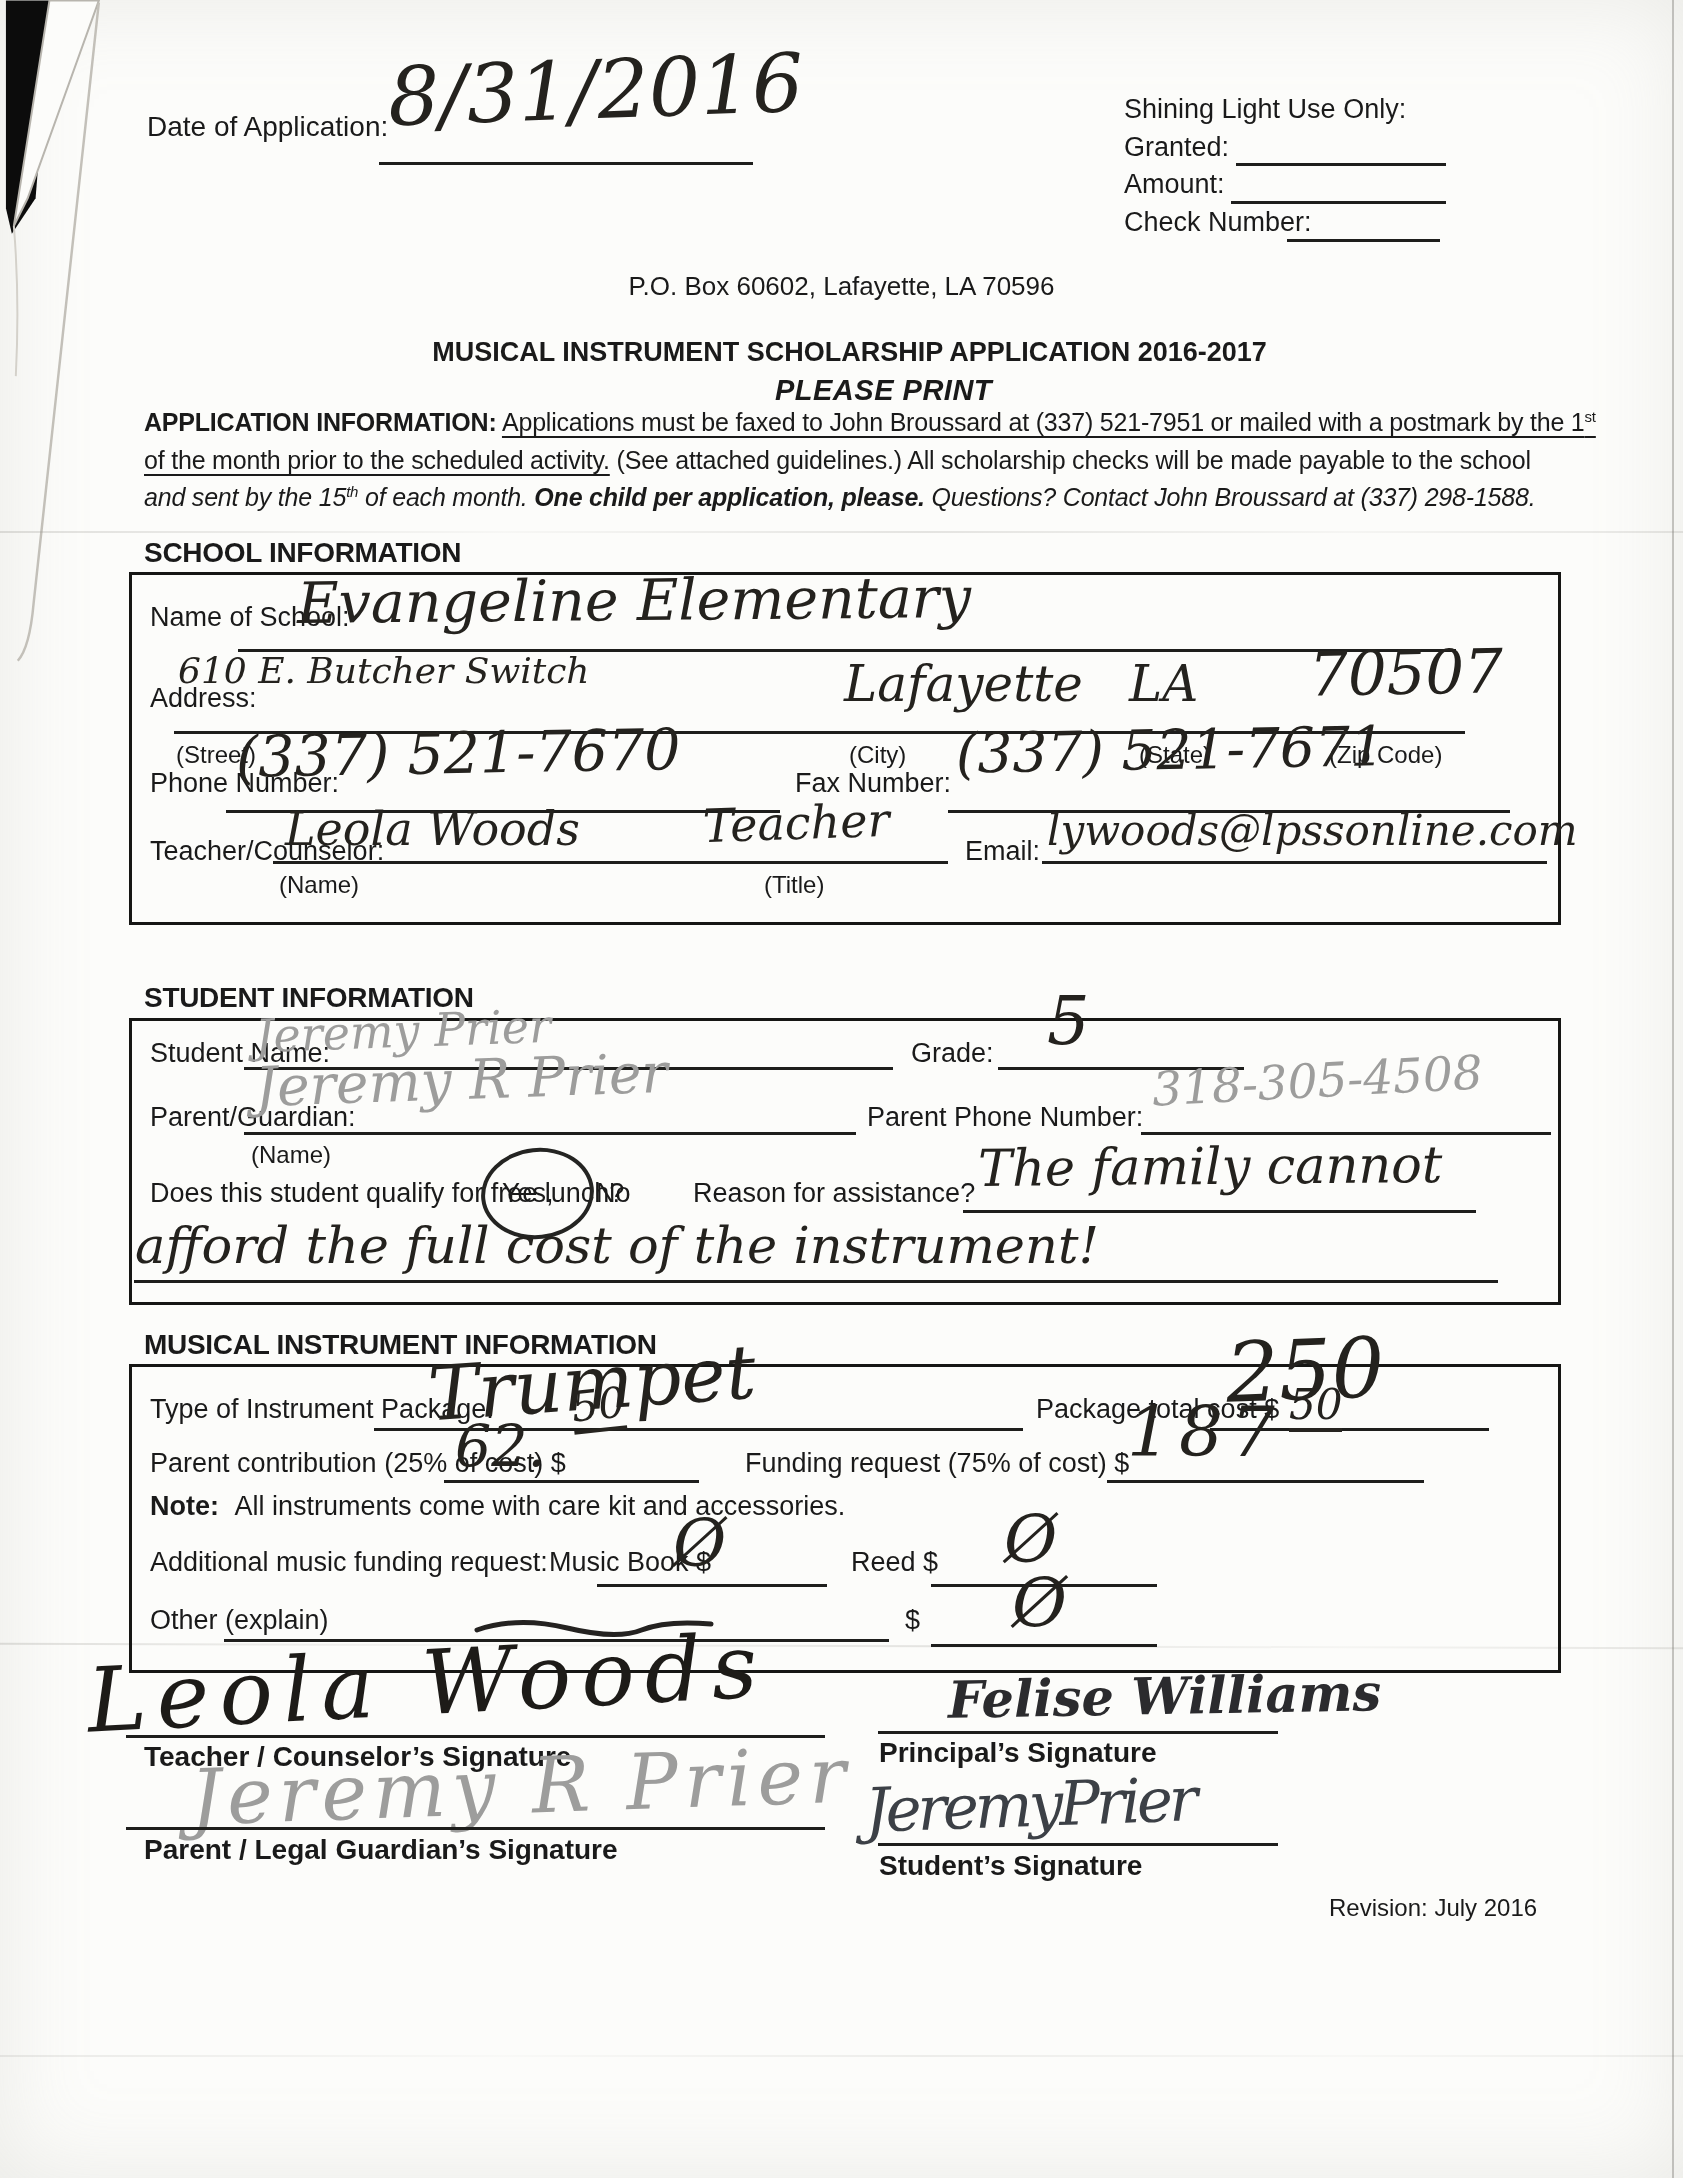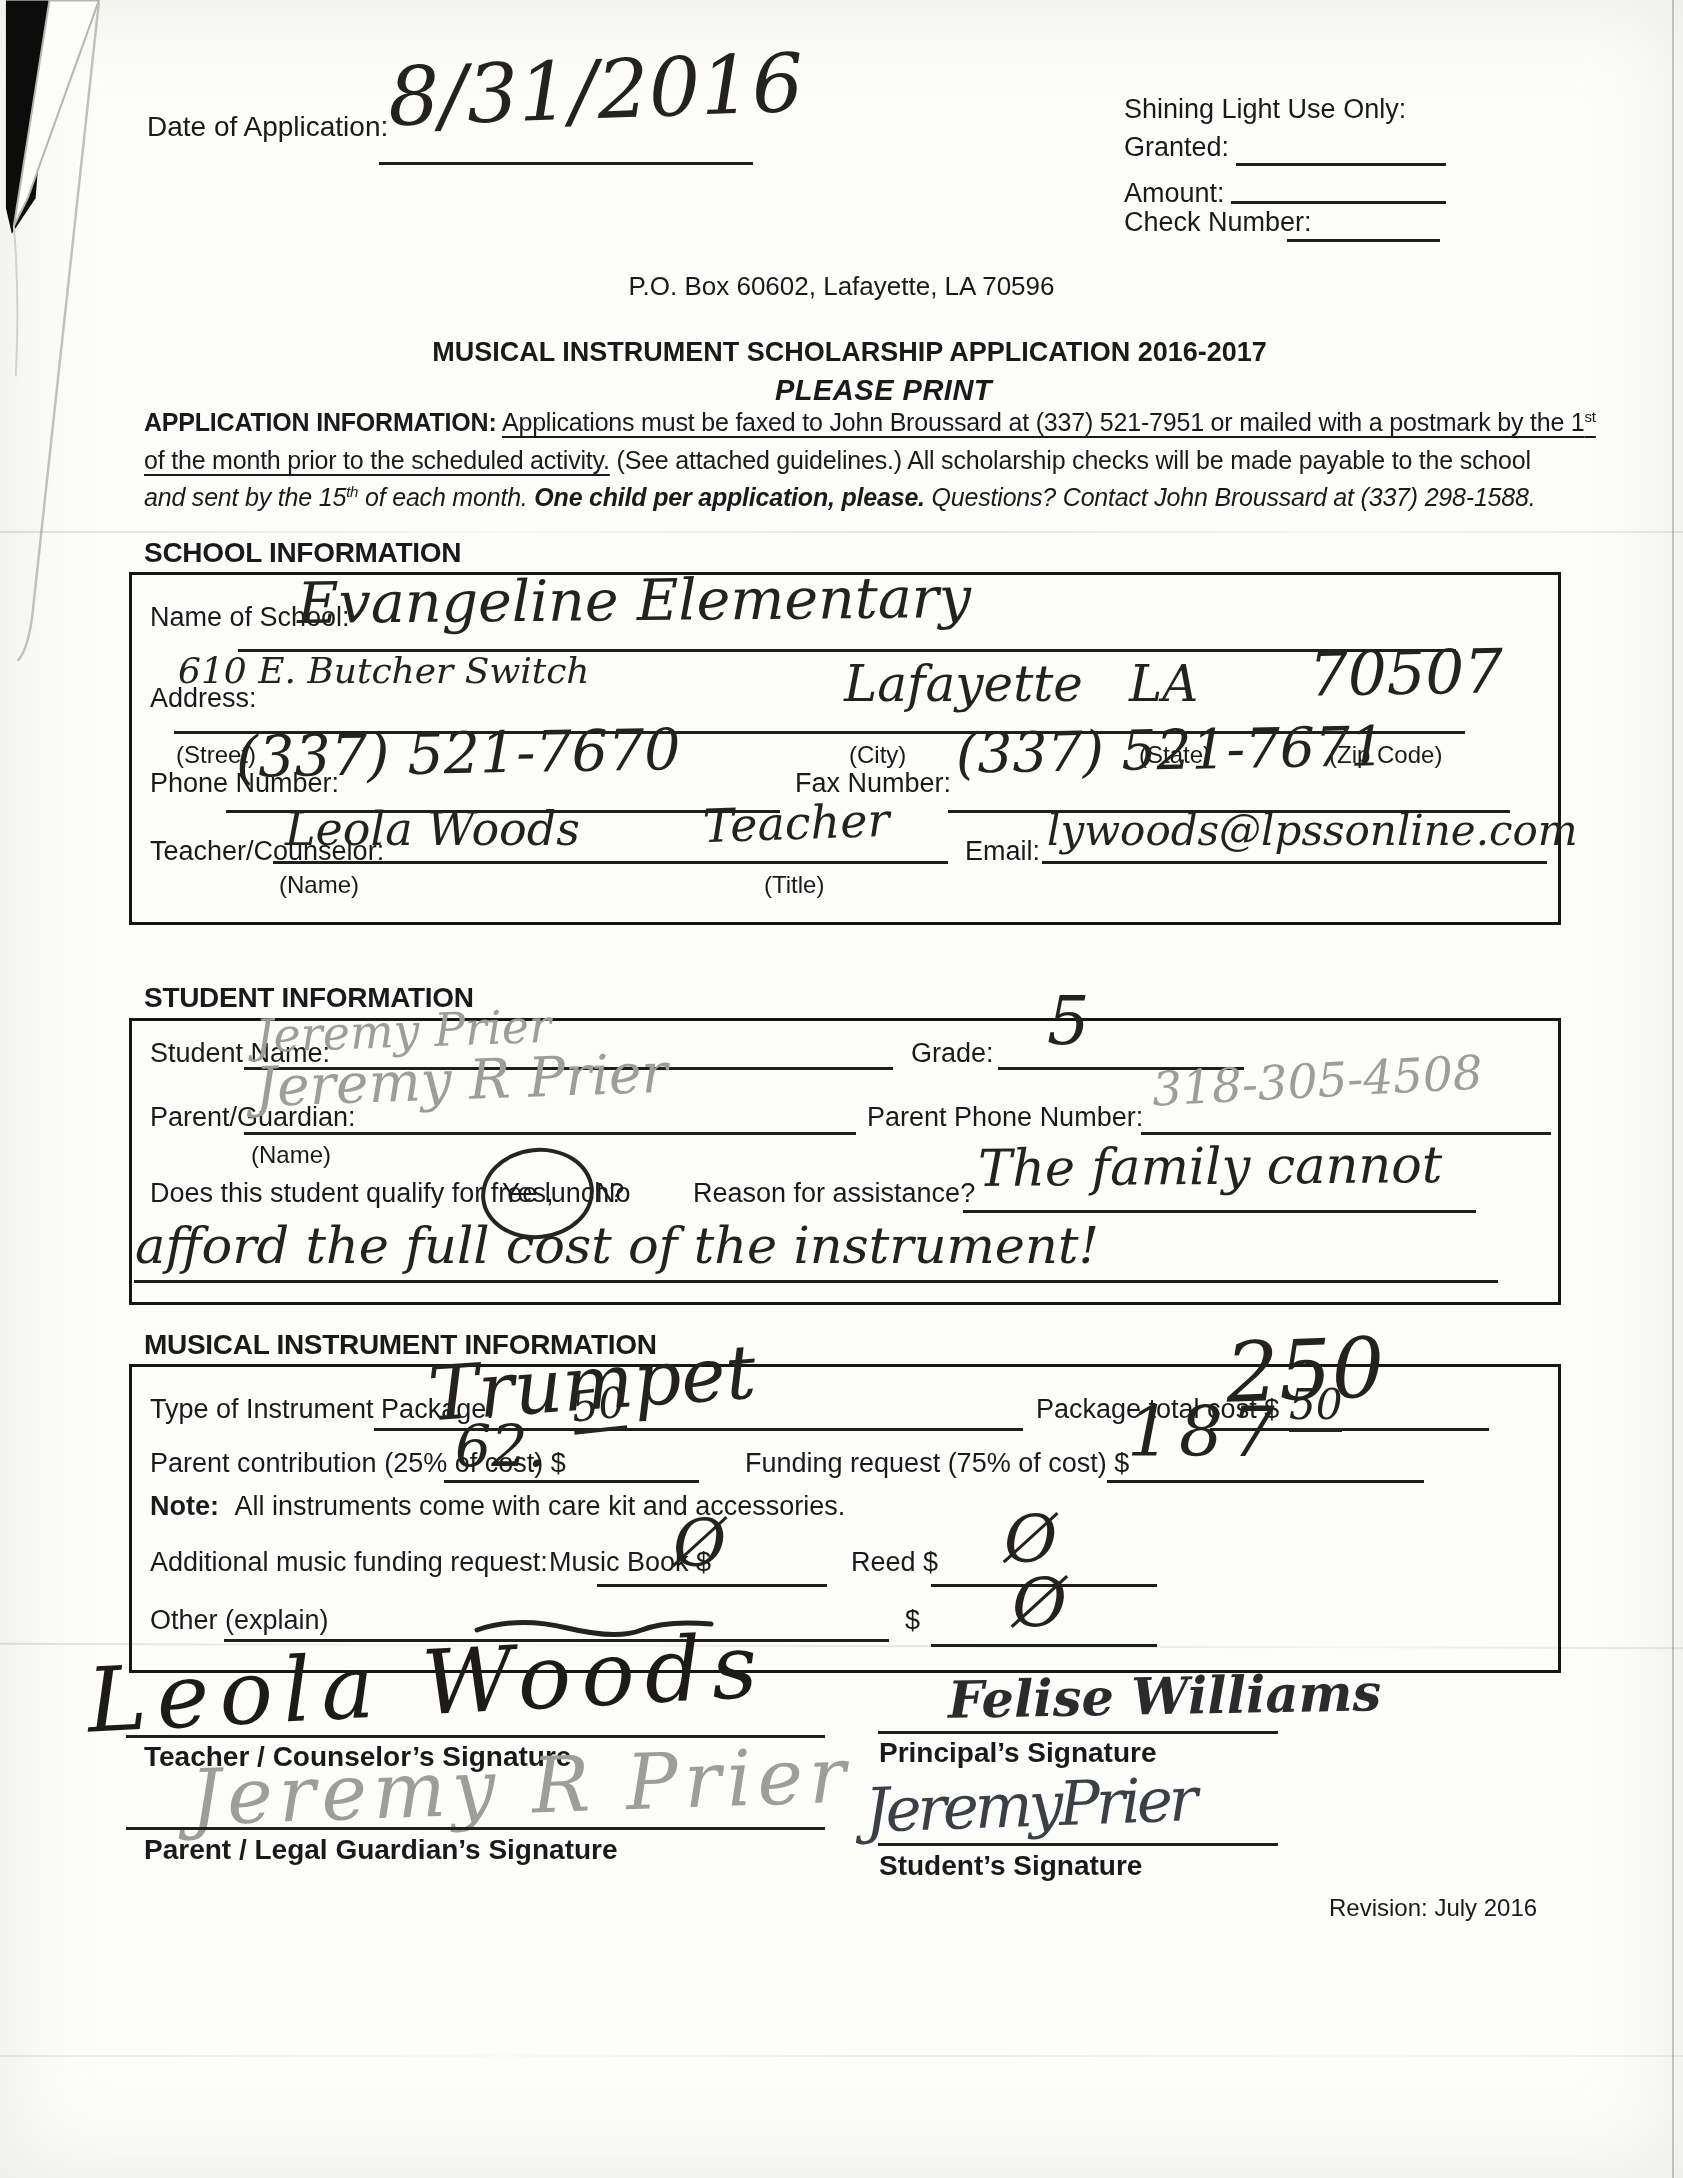--- a/index.html
+++ b/index.html
@@ -46,21 +46,21 @@
   <div style="position:absolute;left:1672px;top:0;width:2px;height:2178px;background:rgba(120,118,112,.4);"></div>
 
   <span class="lbl" style="left:147px;top:111px;font-size:28px;">Date of Application:</span>
   <i class="ln" style="left:379px;top:162px;width:374px;"></i>
   <span class="hw" style="left:388px;top:50px;font-size:81px;transform:rotate(-2deg);">8/31/2016</span>
 
   <div>
     <span class="lbl" style="left:1124px;top:94px;">Shining Light Use Only:</span>
     <span class="lbl" style="left:1124px;top:132px;">Granted:</span>
     <i class="ln" style="left:1236px;top:163px;width:210px;"></i>
-    <span class="lbl" style="left:1124px;top:169px;margin-top:9px;">Amount:</span>
+    <span class="lbl" style="left:1124px;top:169px;">Amount:</span>
     <i class="ln" style="left:1231px;top:201px;width:215px;"></i>
     <span class="lbl" style="left:1124px;top:207px;">Check Number:</span>
     <i class="ln" style="left:1287px;top:239px;width:153px;"></i>
   </div>
 
   <span class="lbl ctr" style="top:271px;font-size:26px;">P.O. Box 60602, Lafayette, LA 70596</span>
   <span class="lbl ctr b" style="top:337px;font-size:27px;padding-left:8px;">MUSICAL INSTRUMENT SCHOLARSHIP APPLICATION 2016-2017</span>
   <span class="lbl ctr b i" style="top:374px;font-size:29px;letter-spacing:0.5px;">PLEASE PRINT</span>
 
   <div class="para" style="top:408px;">

